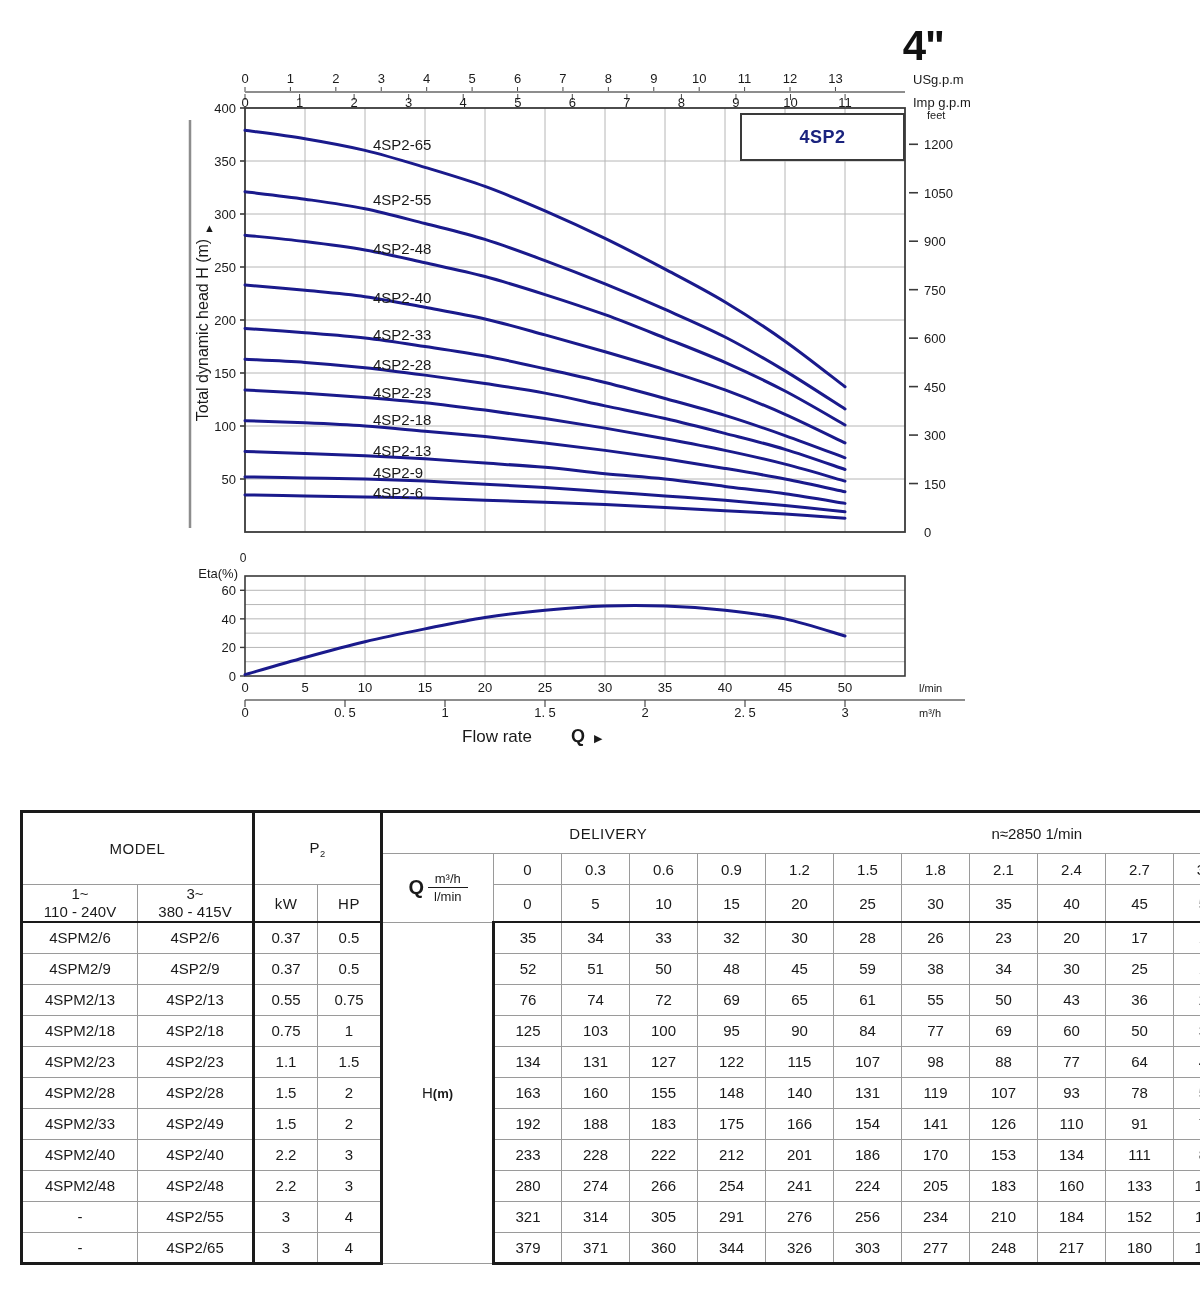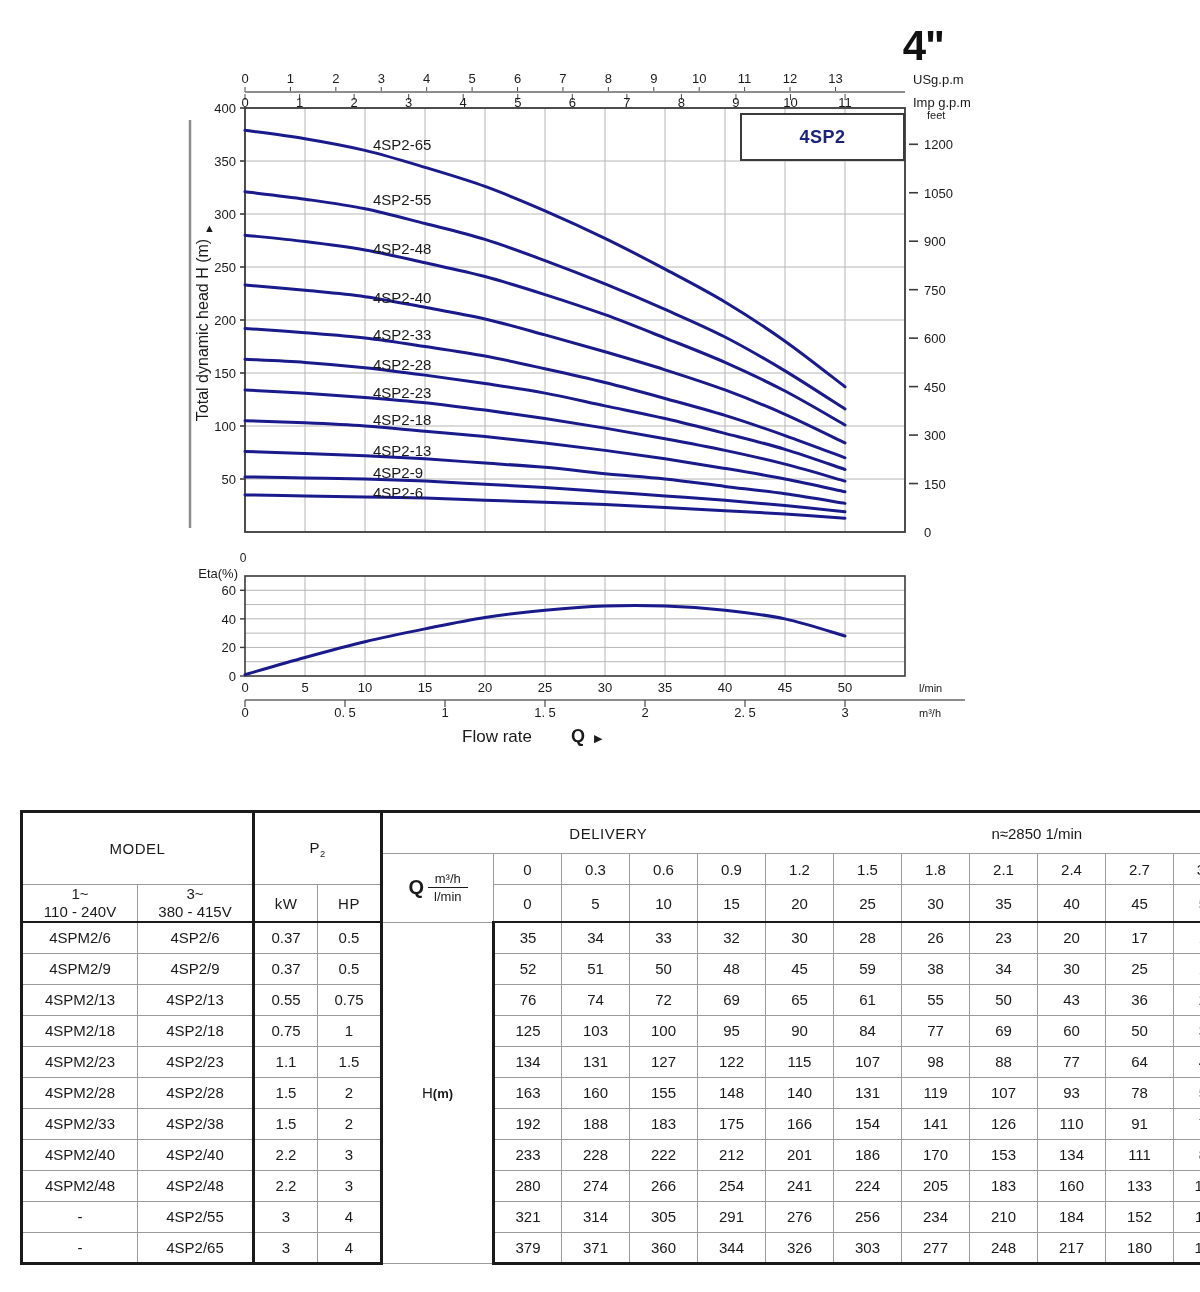--- a/index.html
+++ b/index.html
@@ -472,21 +472,21 @@
             <td class="">140</td>
             <td class="">131</td>
             <td class="">119</td>
             <td class="">107</td>
             <td class="">93</td>
             <td class="">78</td>
             <td class="hv-thick-r ">59</td>
           </tr>
           <tr>
             <td class="model-cell hv-thick-l">4SPM2/33</td>
-            <td class="model-cell">4SP2/38</td>
+            <td class="model-cell">4SP2/49</td>
             <td class="hv-thick-l">1.5</td>
             <td class="">2</td>
             <td class="">192</td>
             <td class="">188</td>
             <td class="">183</td>
             <td class="">175</td>
             <td class="">166</td>
             <td class="">154</td>
             <td class="">141</td>
             <td class="">126</td>

